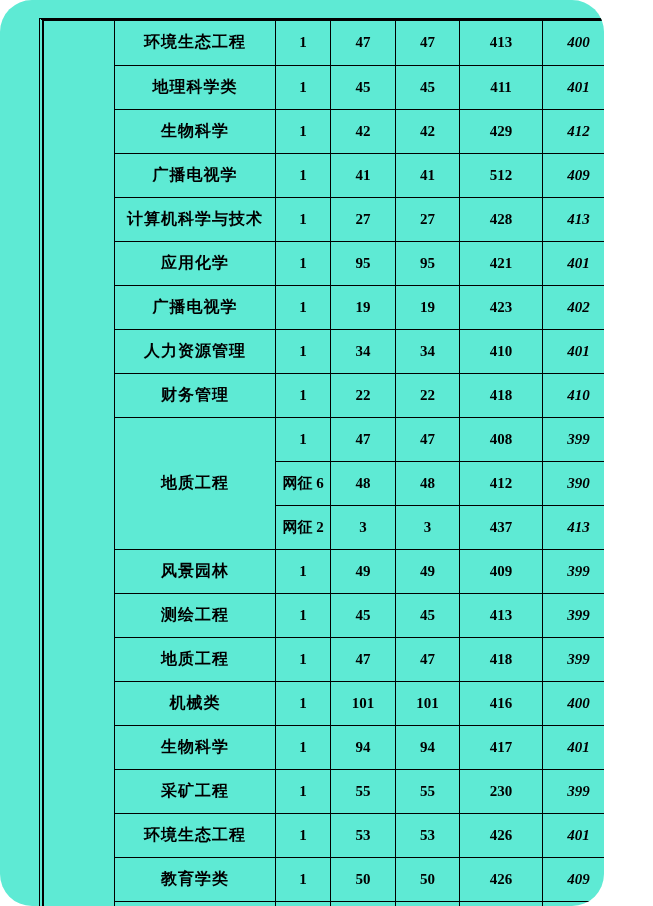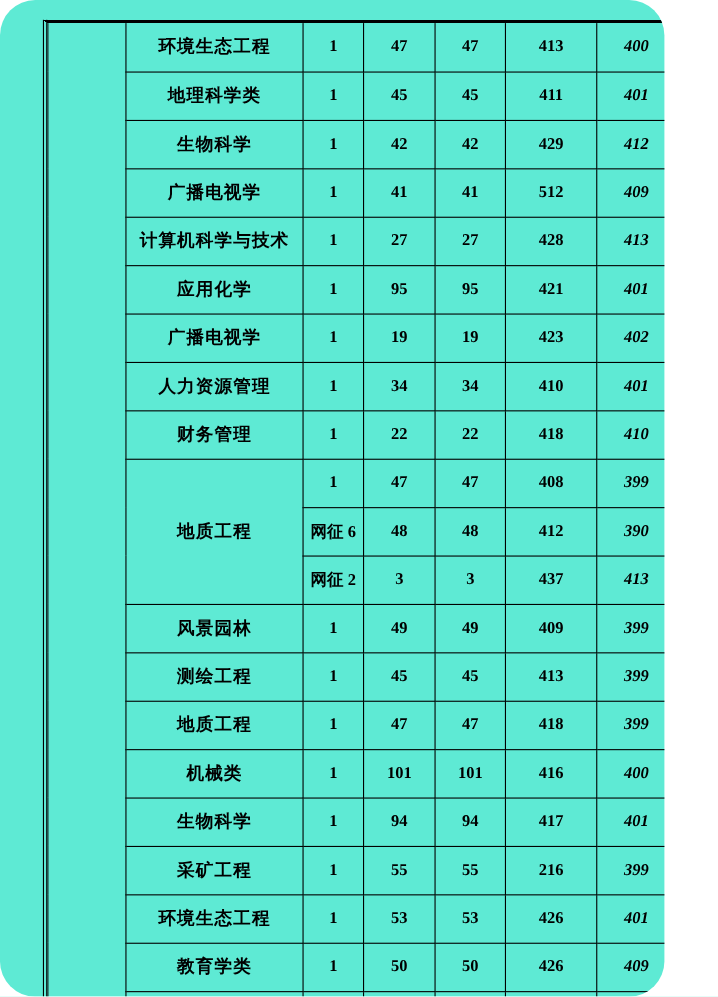--- a/index.html
+++ b/index.html
@@ -221,21 +221,21 @@
           <td class="val">94</td>
           <td class="val">94</td>
           <td class="val">417</td>
           <td class="val last-col">401</td>
         </tr>
         <tr>
           <td class="major">采矿工程</td>
           <td class="batch">1</td>
           <td class="val">55</td>
           <td class="val">55</td>
-          <td class="val">216</td>
+          <td class="val">230</td>
           <td class="val last-col">399</td>
         </tr>
         <tr>
           <td class="major">环境生态工程</td>
           <td class="batch">1</td>
           <td class="val">53</td>
           <td class="val">53</td>
           <td class="val">426</td>
           <td class="val last-col">401</td>
         </tr>

